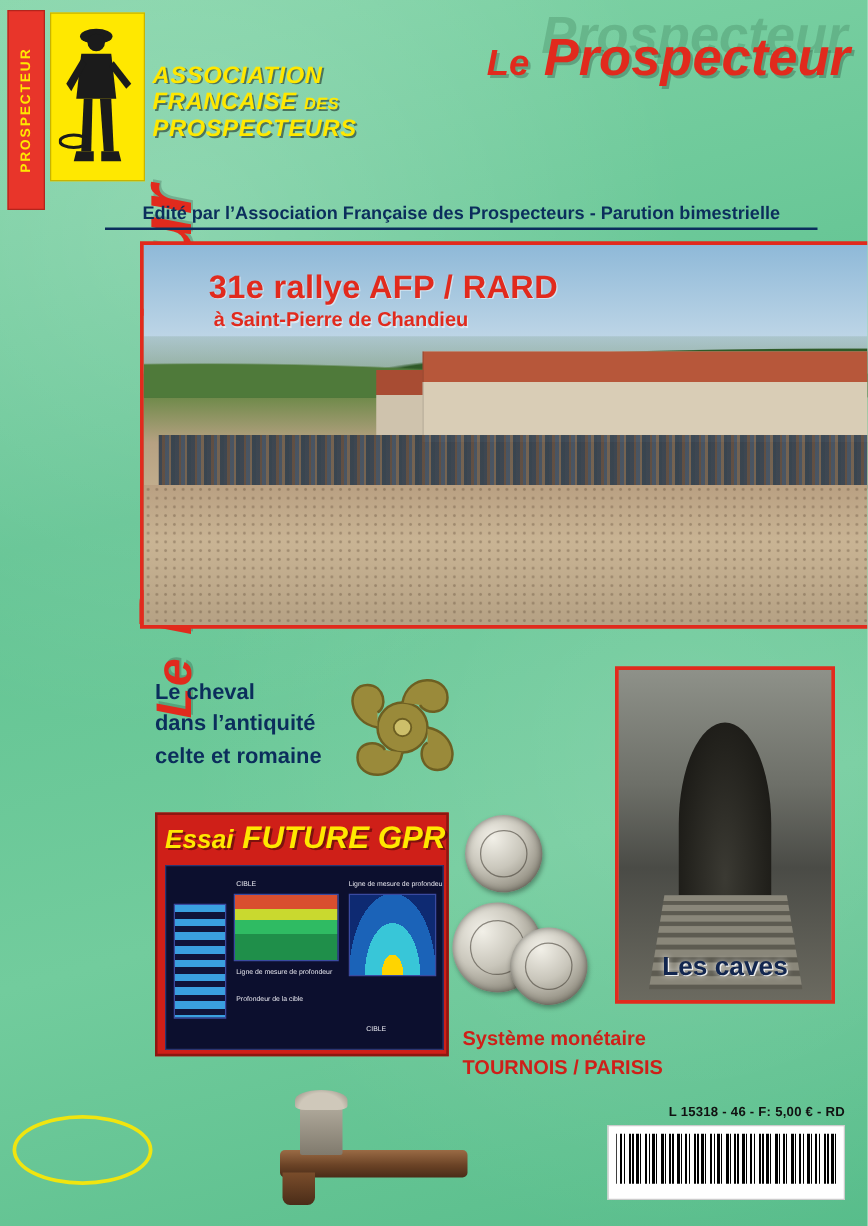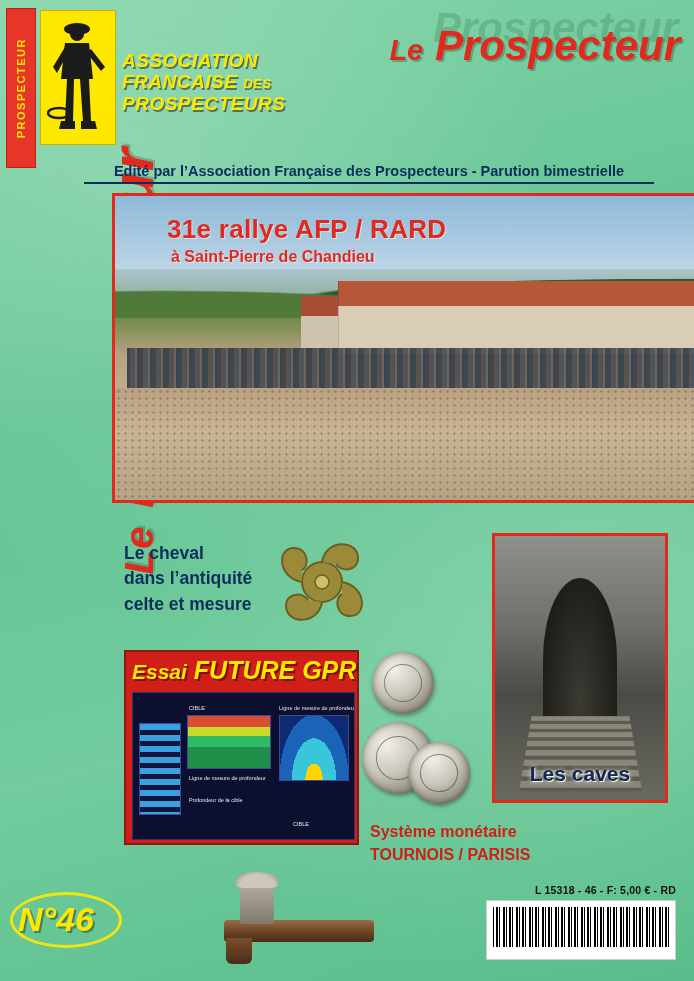--- a/index.html
+++ b/index.html
@@ -455,21 +455,21 @@
     <div class="farm"></div>
     <div class="crowd"></div>
     <div class="ground"></div>
     <div class="rally-heading">31e rallye AFP / RARD</div>
     <div class="rally-sub">à Saint-Pierre de Chandieu</div>
   </div>
 
   <div class="cheval-text">
     <div>Le cheval</div>
     <div>dans l’antiquité</div>
-    <div>celte et mesure</div>
+    <div>celte et romaine</div>
   </div>
 
   <svg class="fibula" viewBox="0 0 120 110">
     <g fill="#9a8a3a" stroke="#6d5f22" stroke-width="2">
       <circle cx="60" cy="54" r="20"></circle>
       <path d="M60 34 C64 10, 96 12, 96 30 C96 44, 78 44, 74 36"></path>
       <path d="M60 74 C56 98, 24 96, 24 78 C24 64, 42 64, 46 72"></path>
       <path d="M40 54 C16 50, 14 20, 32 20 C46 20, 48 38, 40 42"></path>
       <path d="M80 54 C104 58, 106 88, 88 88 C74 88, 72 70, 80 66"></path>
     </g>
@@ -508,21 +508,20 @@
     <div>TOURNOIS / PARISIS</div>
   </div>
 
   <div class="caves-photo">
     <div class="cave-arch"></div>
     <div class="cave-steps"></div>
     <div class="caves-label">Les caves</div>
   </div>
 
   <div class="issue-ring"></div>
-  <div class="issue-badge">N°46</div>
 
   <div class="faucet">
     <div class="faucet-body"></div>
     <div class="faucet-valve"></div>
     <div class="faucet-crown"></div>
     <div class="faucet-spout"></div>
   </div>
 
   <div class="price-line">L 15318 - 46 - F: 5,00 € - RD</div>
   <div class="barcode-box">

